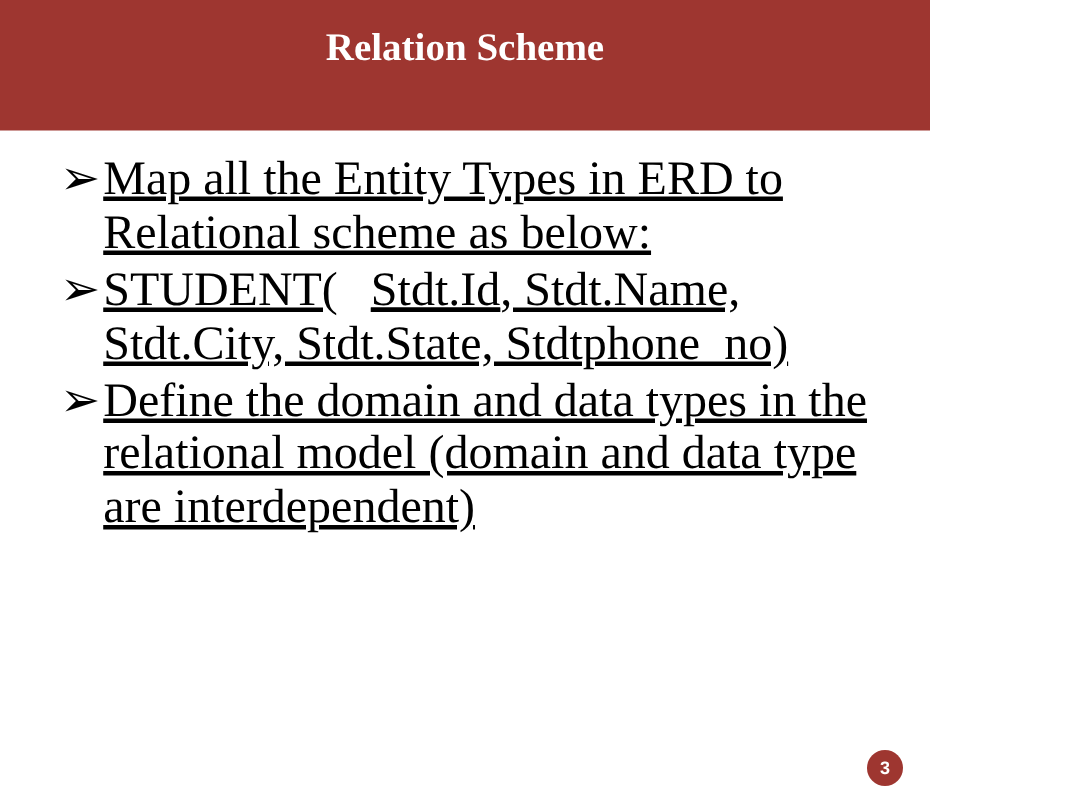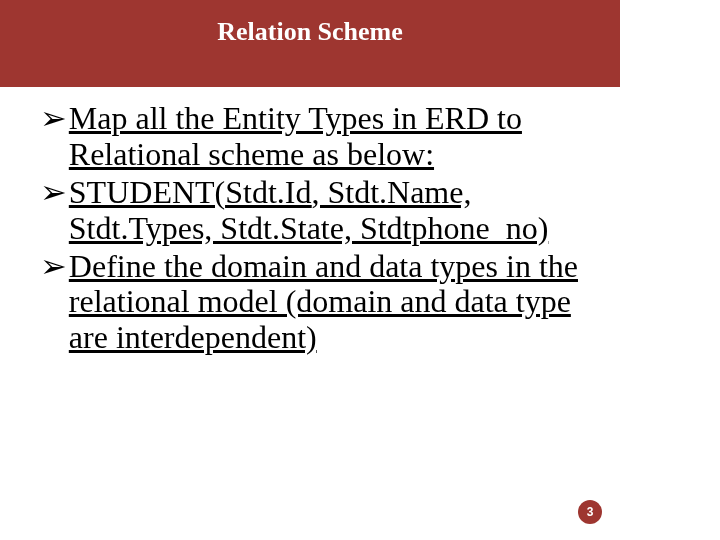--- a/index.html
+++ b/index.html
@@ -43,20 +43,21 @@
     font-size: 32px;
     line-height: 1.12;
     margin-right: 2px;
   }
   .bullet-text {
     flex: 1 1 auto;
     text-decoration: underline;
   }
   .underline {
     text-decoration: underline;
+    margin-left: 22px;
   }
   .page-badge {
     position: absolute;
     right: 18px;
     bottom: 16px;
     width: 24px;
     height: 24px;
     border-radius: 50%;
     background: #9e3630;
     color: #ffffff;
@@ -82,21 +83,21 @@
     <div class="bullet">
       <span class="bullet-marker">➢</span>
       <span class="bullet-text">
         <span>Map all the Entity Types in ERD to Relational scheme as below:</span>
       </span>
     </div>
 
     <div class="bullet">
       <span class="bullet-marker">➢</span>
       <span class="bullet-text">
-        <span>STUDENT(</span><span class="underline">Stdt.Id</span><span>, Stdt.Name, Stdt.Types, Stdt.State, Stdtphone_no)</span>
+        <span>STUDENT(</span><span class="underline">Stdt.Id</span><span>, Stdt.Name, Stdt.City, Stdt.State, Stdtphone_no)</span>
       </span>
     </div>
 
     <div class="bullet">
       <span class="bullet-marker">➢</span>
       <span class="bullet-text">
         <span>Define the domain and data types in the relational model (domain and data type are interdependent)</span>
       </span>
     </div>
 

